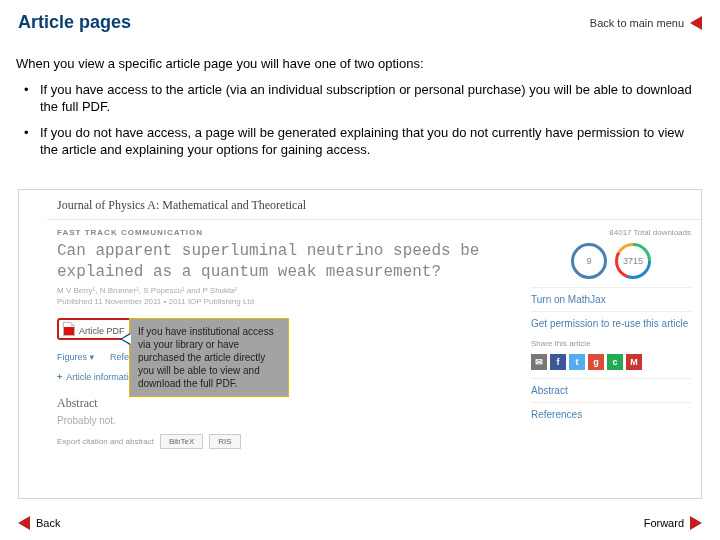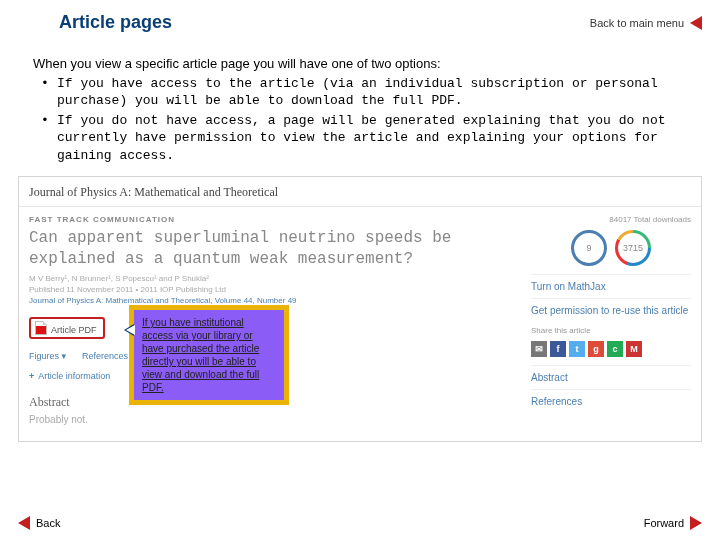--- a/index.html
+++ b/index.html
@@ -14,21 +14,20 @@
   .header {
     display: flex;
     justify-content: space-between;
     align-items: center;
     padding: 12px 18px 8px 18px;
   }
   .title {
     font-size: 18px;
     font-weight: bold;
     color: #0a3f73;
-    margin-left: 41px;
   }
   .back-main {
     display: flex;
     align-items: center;
     gap: 6px;
     font-size: 11px;
     color: #333;
     cursor: pointer;
   }
   .tri-left-red {
@@ -39,48 +38,48 @@
     border-right: 12px solid #c41f1f;
   }
   .tri-right-red {
     width: 0;
     height: 0;
     border-top: 7px solid transparent;
     border-bottom: 7px solid transparent;
     border-left: 12px solid #c41f1f;
   }
   .body-text {
-    padding: 14px 18px 6px 33px;
+    padding: 14px 18px 6px 16px;
     font-size: 13px;
     color: #000;
     line-height: 1.35;
   }
   .body-text ul {
     list-style: none;
     padding-left: 14px;
   }
   .body-text li {
     position: relative;
     padding-left: 10px;
-    margin-top: 2px;
-    font-family: Liberation Mono, monospace;
+    margin-top: 8px;
   }
   .body-text li::before {
     content: "•";
     position: absolute;
     left: -6px;
     color: #000;
   }
   .screenshot-wrap {
-    margin: 6px 18px 0 18px;
+    margin: 24px 18px 0 18px;
     border: 1px solid #d5d5d5;
     background: #fff;
-    height: 266px;
+    height: 310px;
     position: relative;
     overflow: hidden;
+    padding-left: 28px;
   }
   .journal-header {
     padding: 8px 10px 6px 10px;
     border-bottom: 1px solid #e7e7e7;
     font-size: 12px;
     color: #444;
     font-family: Georgia, serif;
   }
   .article-main {
     display: flex;
@@ -239,28 +238,27 @@
   .ic-fb { background:#3b5998; }
   .ic-tw { background:#55acee; }
   .ic-gp { background:#dd4b39; }
   .ic-cu { background:#2a5; }
   .ic-md { background:#c33; }
   .callout {
     position: absolute;
     top: 128px;
     left: 110px;
     width: 160px;
-    border: 5px solid #eab308;
-    background: #8b5cf6;
+    border: 1px solid #eab308;
+    background: #a3a3a3;
     padding: 6px 8px;
     font-size: 10px;
     color: #222;
     line-height: 1.3;
     z-index: 5;
-    text-decoration: underline;
   }
   .callout::before {
     content: "";
     position: absolute;
     left: -10px; top: 14px;
     border-top: 6px solid transparent;
     border-bottom: 6px solid transparent;
     border-right: 10px solid #0a3f73;
   }
   .callout::after {
@@ -310,21 +308,20 @@
   <div class="journal-header">Journal of Physics A: Mathematical and Theoretical</div>
 
   <div class="article-main">
     <div class="article-left">
       <div class="fast-track">FAST TRACK COMMUNICATION</div>
       <div class="article-title">Can apparent superluminal neutrino speeds be explained as a quantum weak measurement?</div>
       <div class="article-meta">
         <div>M V Berry¹, N Brunner¹, S Popescu¹ and P Shukla²</div>
         <div class="line2">Published 11 November 2011 • 2011 IOP Publishing Ltd</div>
       </div>
-      <div class="breadcrumb">Journal of Physics A: Mathematical and Theoretical, Volume 44, Number 49</div>
 
       <div class="pdf-row">
         <div class="pdf-btn">
           <span class="pdf-glyph"></span>
           <span class="pdf-label">Article PDF</span>
         </div>
       </div>
 
       <div class="tabs-row">
         <span>Figures ▾</span>
@@ -332,20 +329,25 @@
       </div>
 
       <div class="article-info">
         <span class="plus-icon">+</span>
         <span>Article information</span>
       </div>
 
       <div class="abstract-heading">Abstract</div>
       <div class="abstract-text">Probably not.</div>
 
+      <div class="export-row">
+        <span>Export citation and abstract</span>
+        <span class="export-btn">BibTeX</span>
+        <span class="export-btn">RIS</span>
+      </div>
     </div>
 
     <div class="article-right">
       <div class="downloads-label">84017 Total downloads</div>
       <div class="circles">
         <div class="circle">9</div>
         <div class="circle rainbow">3715</div>
       </div>
       <div class="right-link">Turn on MathJax</div>
       <div class="right-link">Get permission to re-use this article</div>

